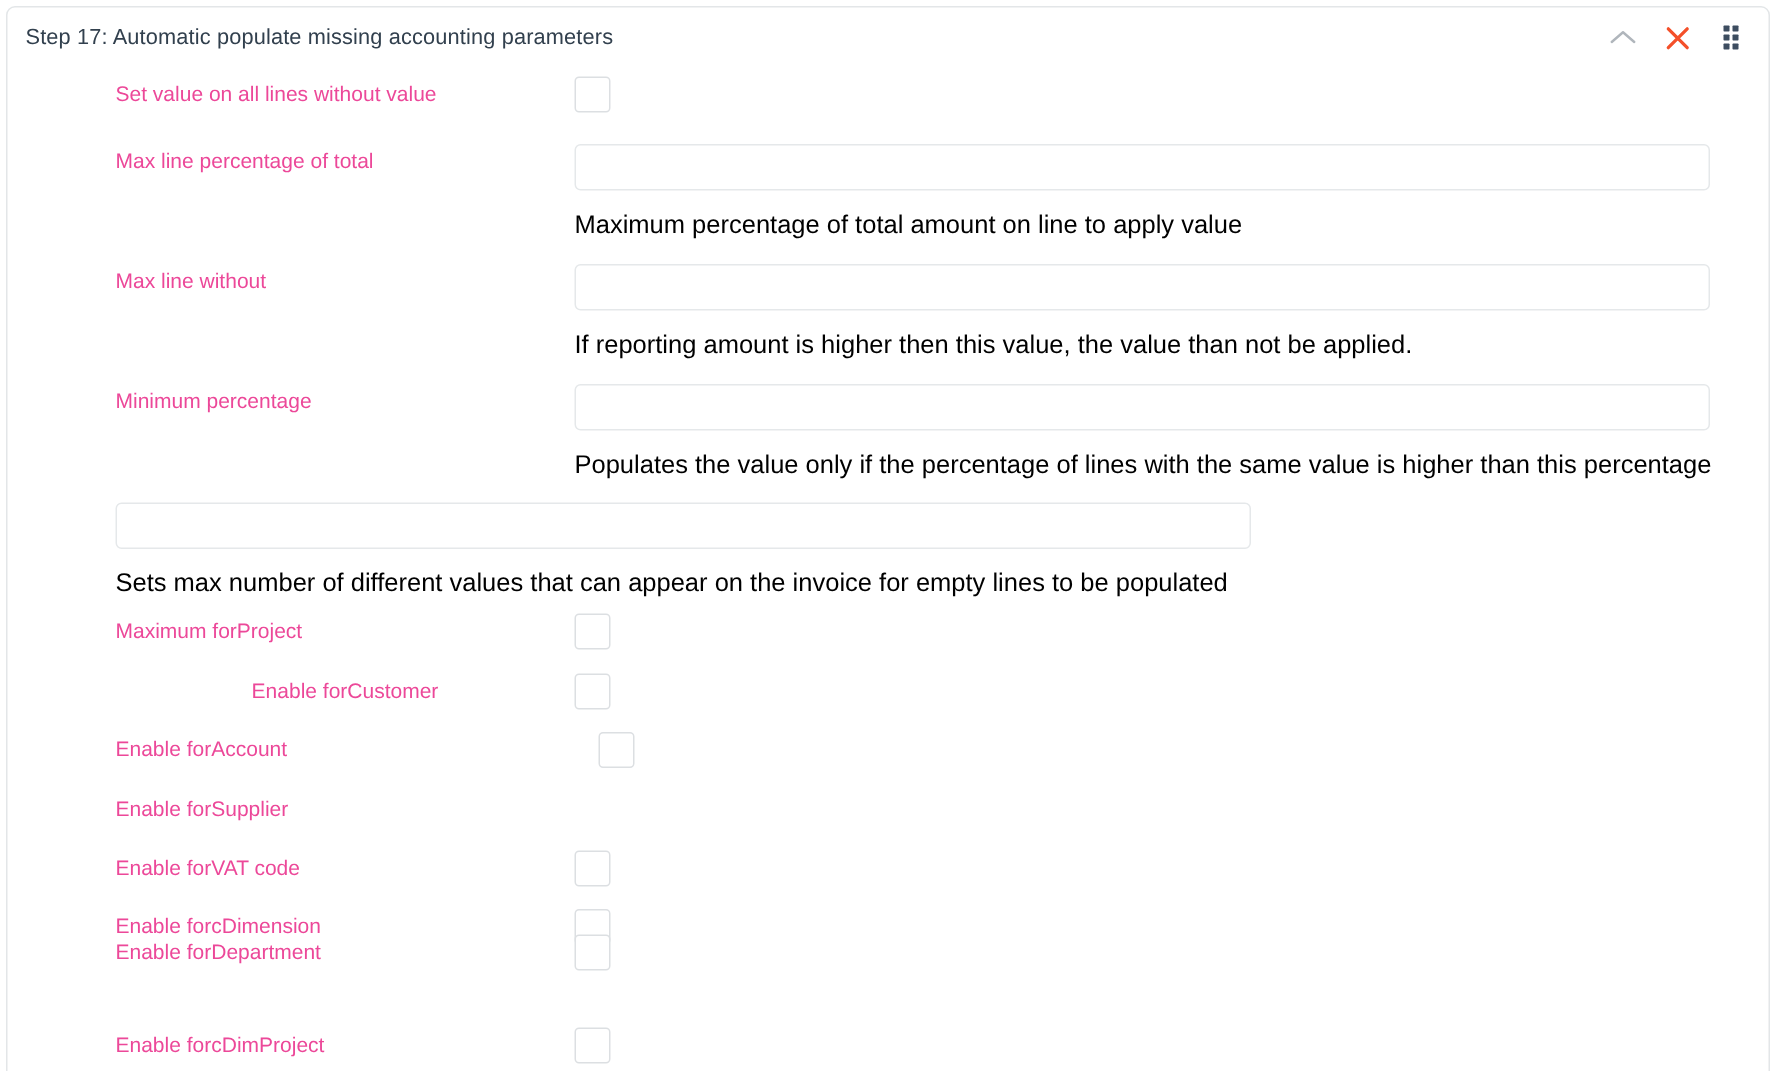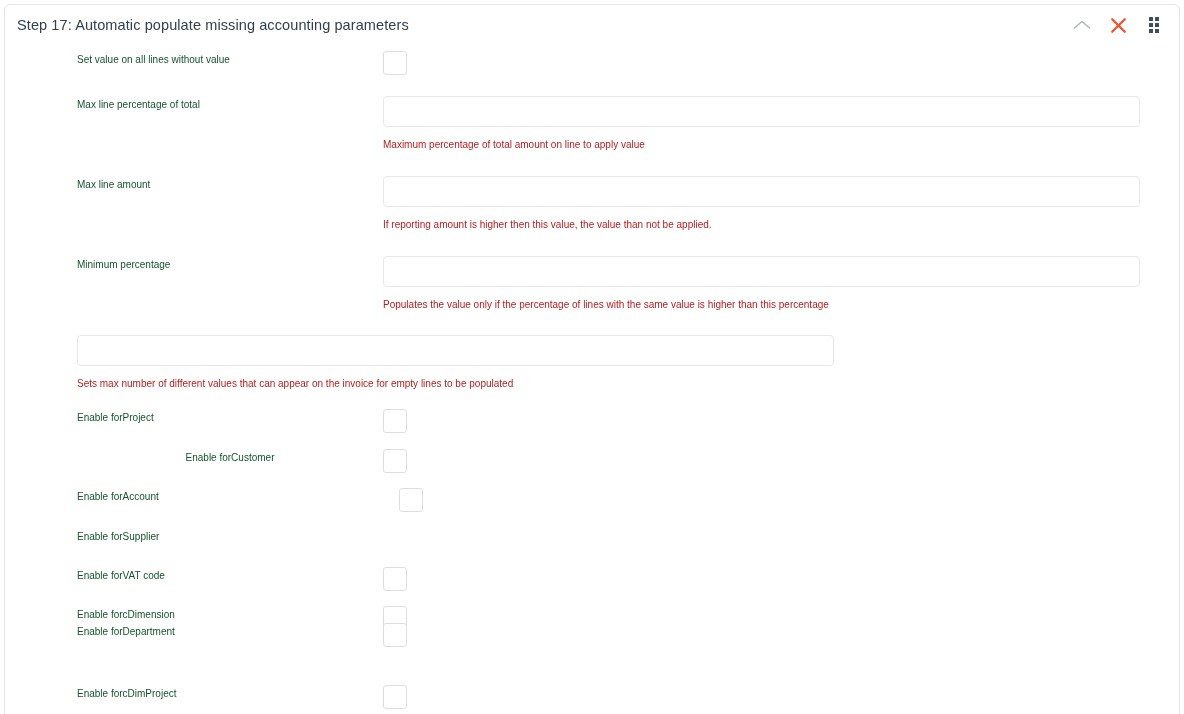--- a/index.html
+++ b/index.html
@@ -83,22 +83,22 @@
   }
 
   .form-row {
     display: flex;
     align-items: flex-start;
     padding-left: 72px;
   }
   .form-label {
     width: 306px;
     flex: 0 0 306px;
-    font-size: 10px;
-    color: #14532d;
+    font-size: 14px;
+    color: #ec4899;
     line-height: 1.3;
     padding-top: 2px;
   }
   .field-col {
     flex: 1 1 auto;
     max-width: 757px;
   }
 
   
   .row-check { margin-top: 0; }
@@ -121,22 +121,22 @@
     border-radius: 4px;
     background: #ffffff;
     font-family: "Liberation Sans", sans-serif;
     font-size: 14px;
     color: #44505c;
     padding: 0 10px;
     outline: none;
   }
   .text-input::placeholder { color: #b9bfc5; }
   .hint {
-    font-size: 10px;
-    color: #b91c1c;
+    font-size: 17px;
+    color: #000000;
     margin-top: 12px;
     line-height: 1.25;
     white-space: nowrap;
   }
 
   
   .abs { position: absolute; left: 0; right: 0; }
 </style>
 </head>
 <body>
@@ -183,21 +183,21 @@
 
     <div class="form-row abs" style="top:51px;">
       <div class="form-label">Max line percentage of total</div>
       <div class="field-col">
         <input class="text-input" type="text" placeholder="" style="">
         <div class="hint">Maximum percentage of total amount on line to apply value</div>
       </div>
     </div>
 
     <div class="form-row abs" style="top:131px;">
-      <div class="form-label">Max line amount</div>
+      <div class="form-label">Max line without</div>
       <div class="field-col">
         <input class="text-input" type="text" placeholder="" style="">
         <div class="hint">If reporting amount is higher then this value, the value than not be applied.</div>
       </div>
     </div>
 
     <div class="form-row abs" style="top:211px;">
       <div class="form-label">Minimum percentage</div>
       <div class="field-col">
         <input class="text-input" type="text" placeholder="" style="">
@@ -206,21 +206,21 @@
     </div>
 
     <div class="form-row abs" style="top:290px;">
       <div class="field-col">
         <input class="text-input" type="text" placeholder="" style="">
         <div class="hint">Sets max number of different values that can appear on the invoice for empty lines to be populated</div>
       </div>
     </div>
 
     <div class="form-row row-check abs" style="top:364px;">
-      <div class="form-label">Enable forProject</div>
+      <div class="form-label">Maximum forProject</div>
       <div class="field-col">
         <span class="checkbox"></span>
       </div>
     </div>
 
     <div class="form-row row-check abs" style="top:404px;text-align:center;">
       <div class="form-label">Enable forCustomer</div>
       <div class="field-col">
         <span class="checkbox"></span>
       </div>

